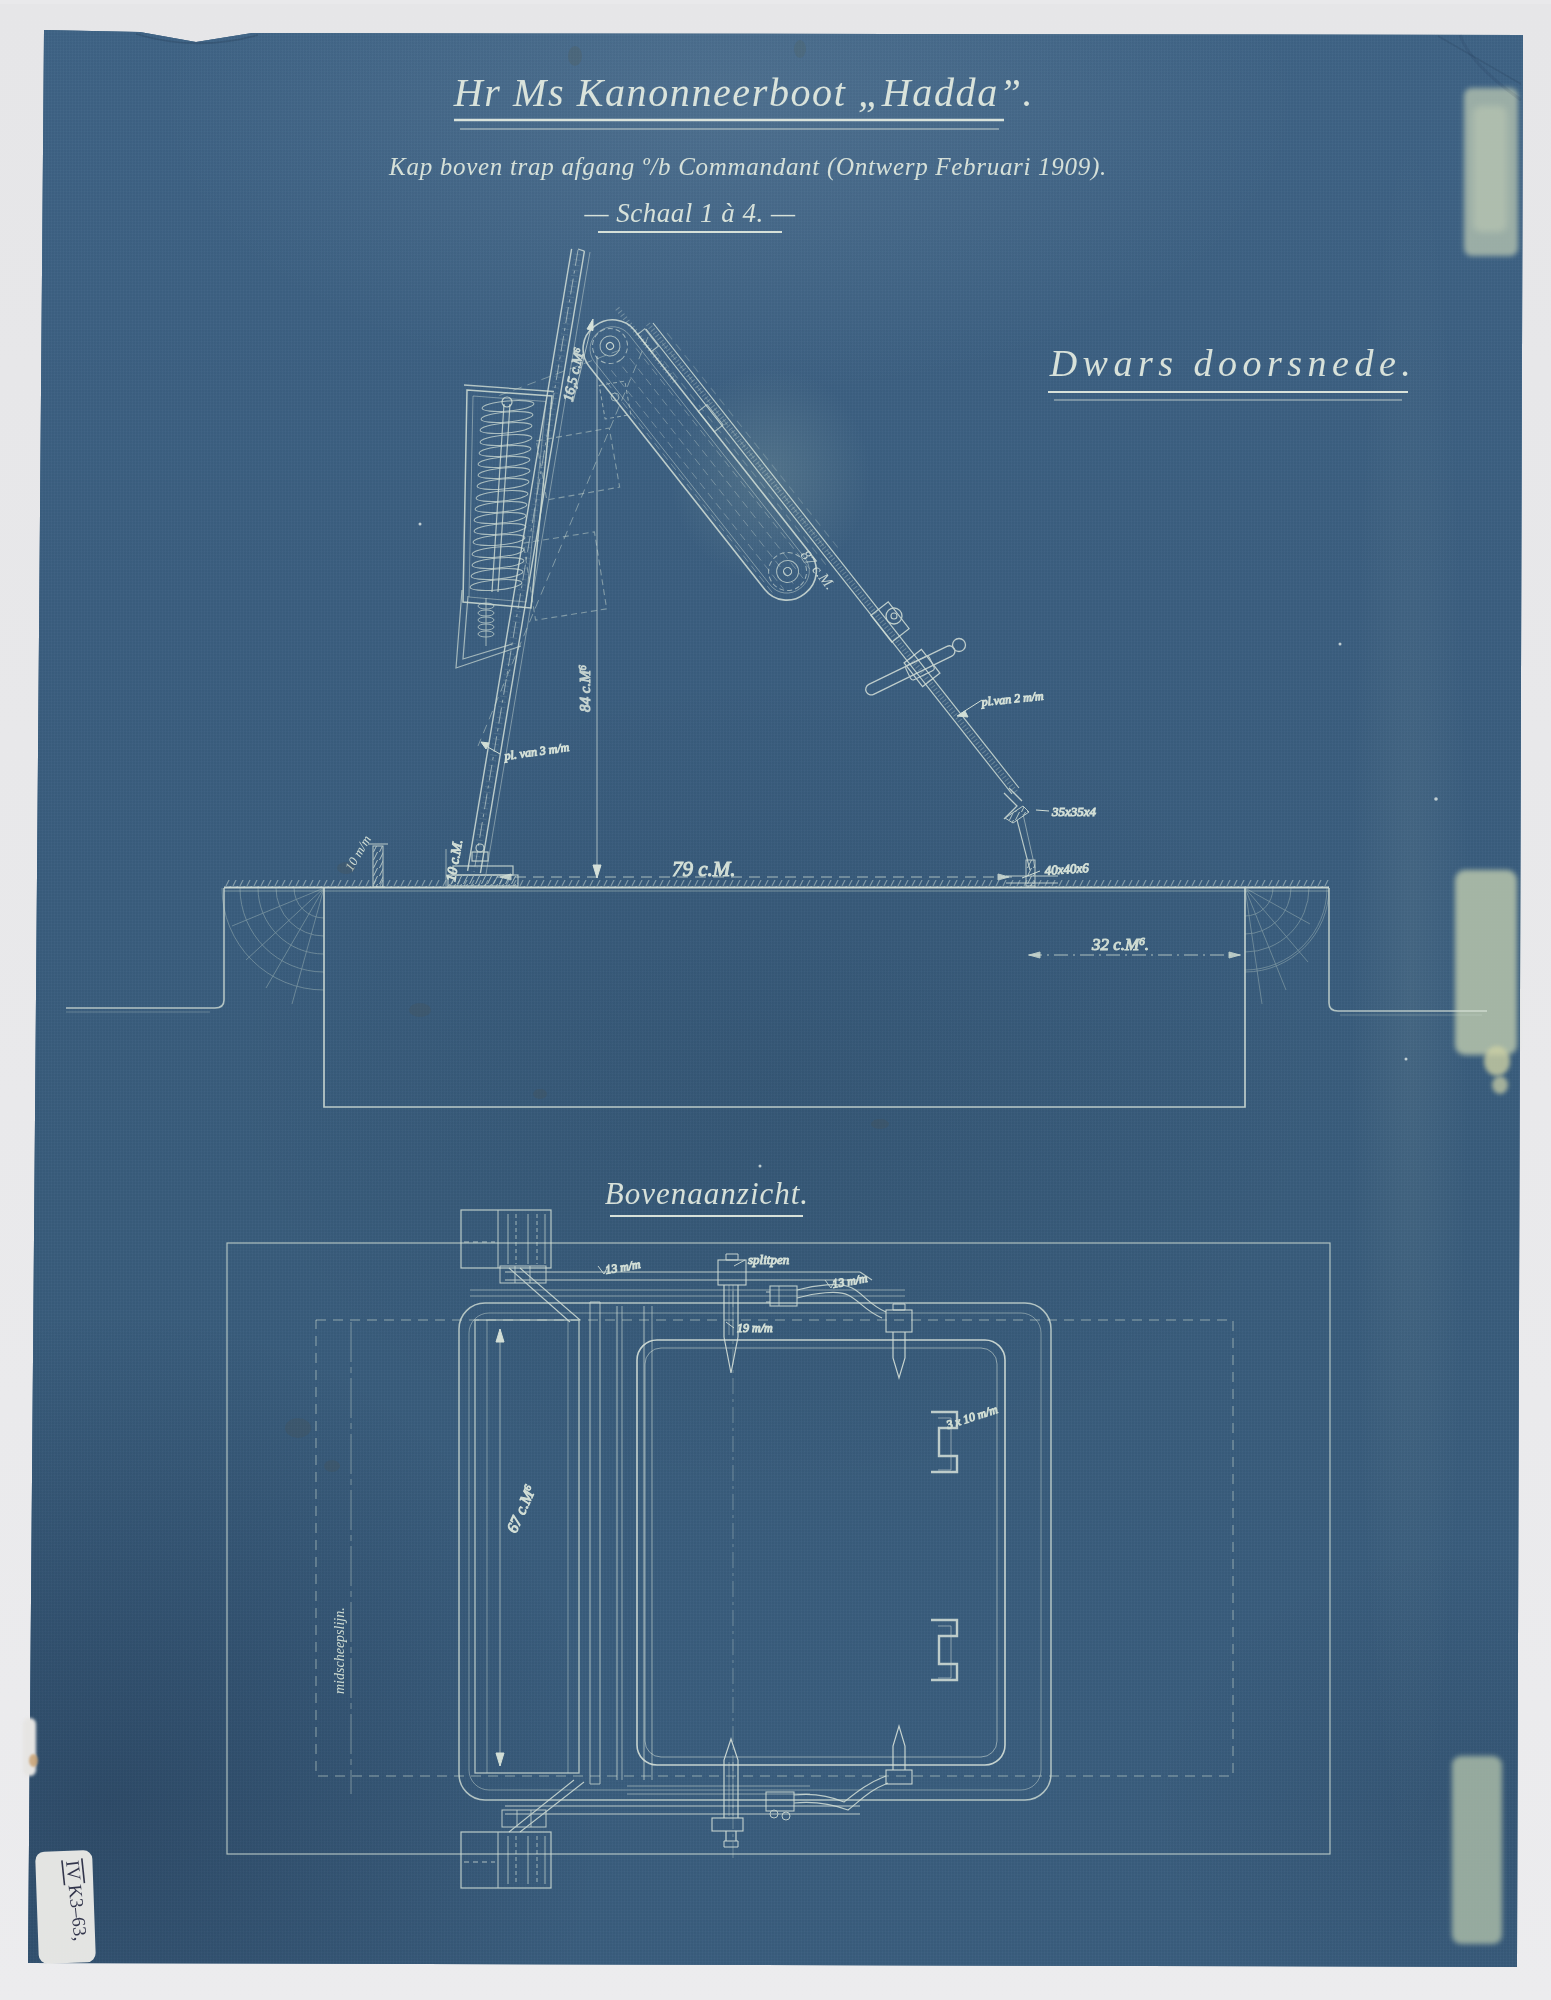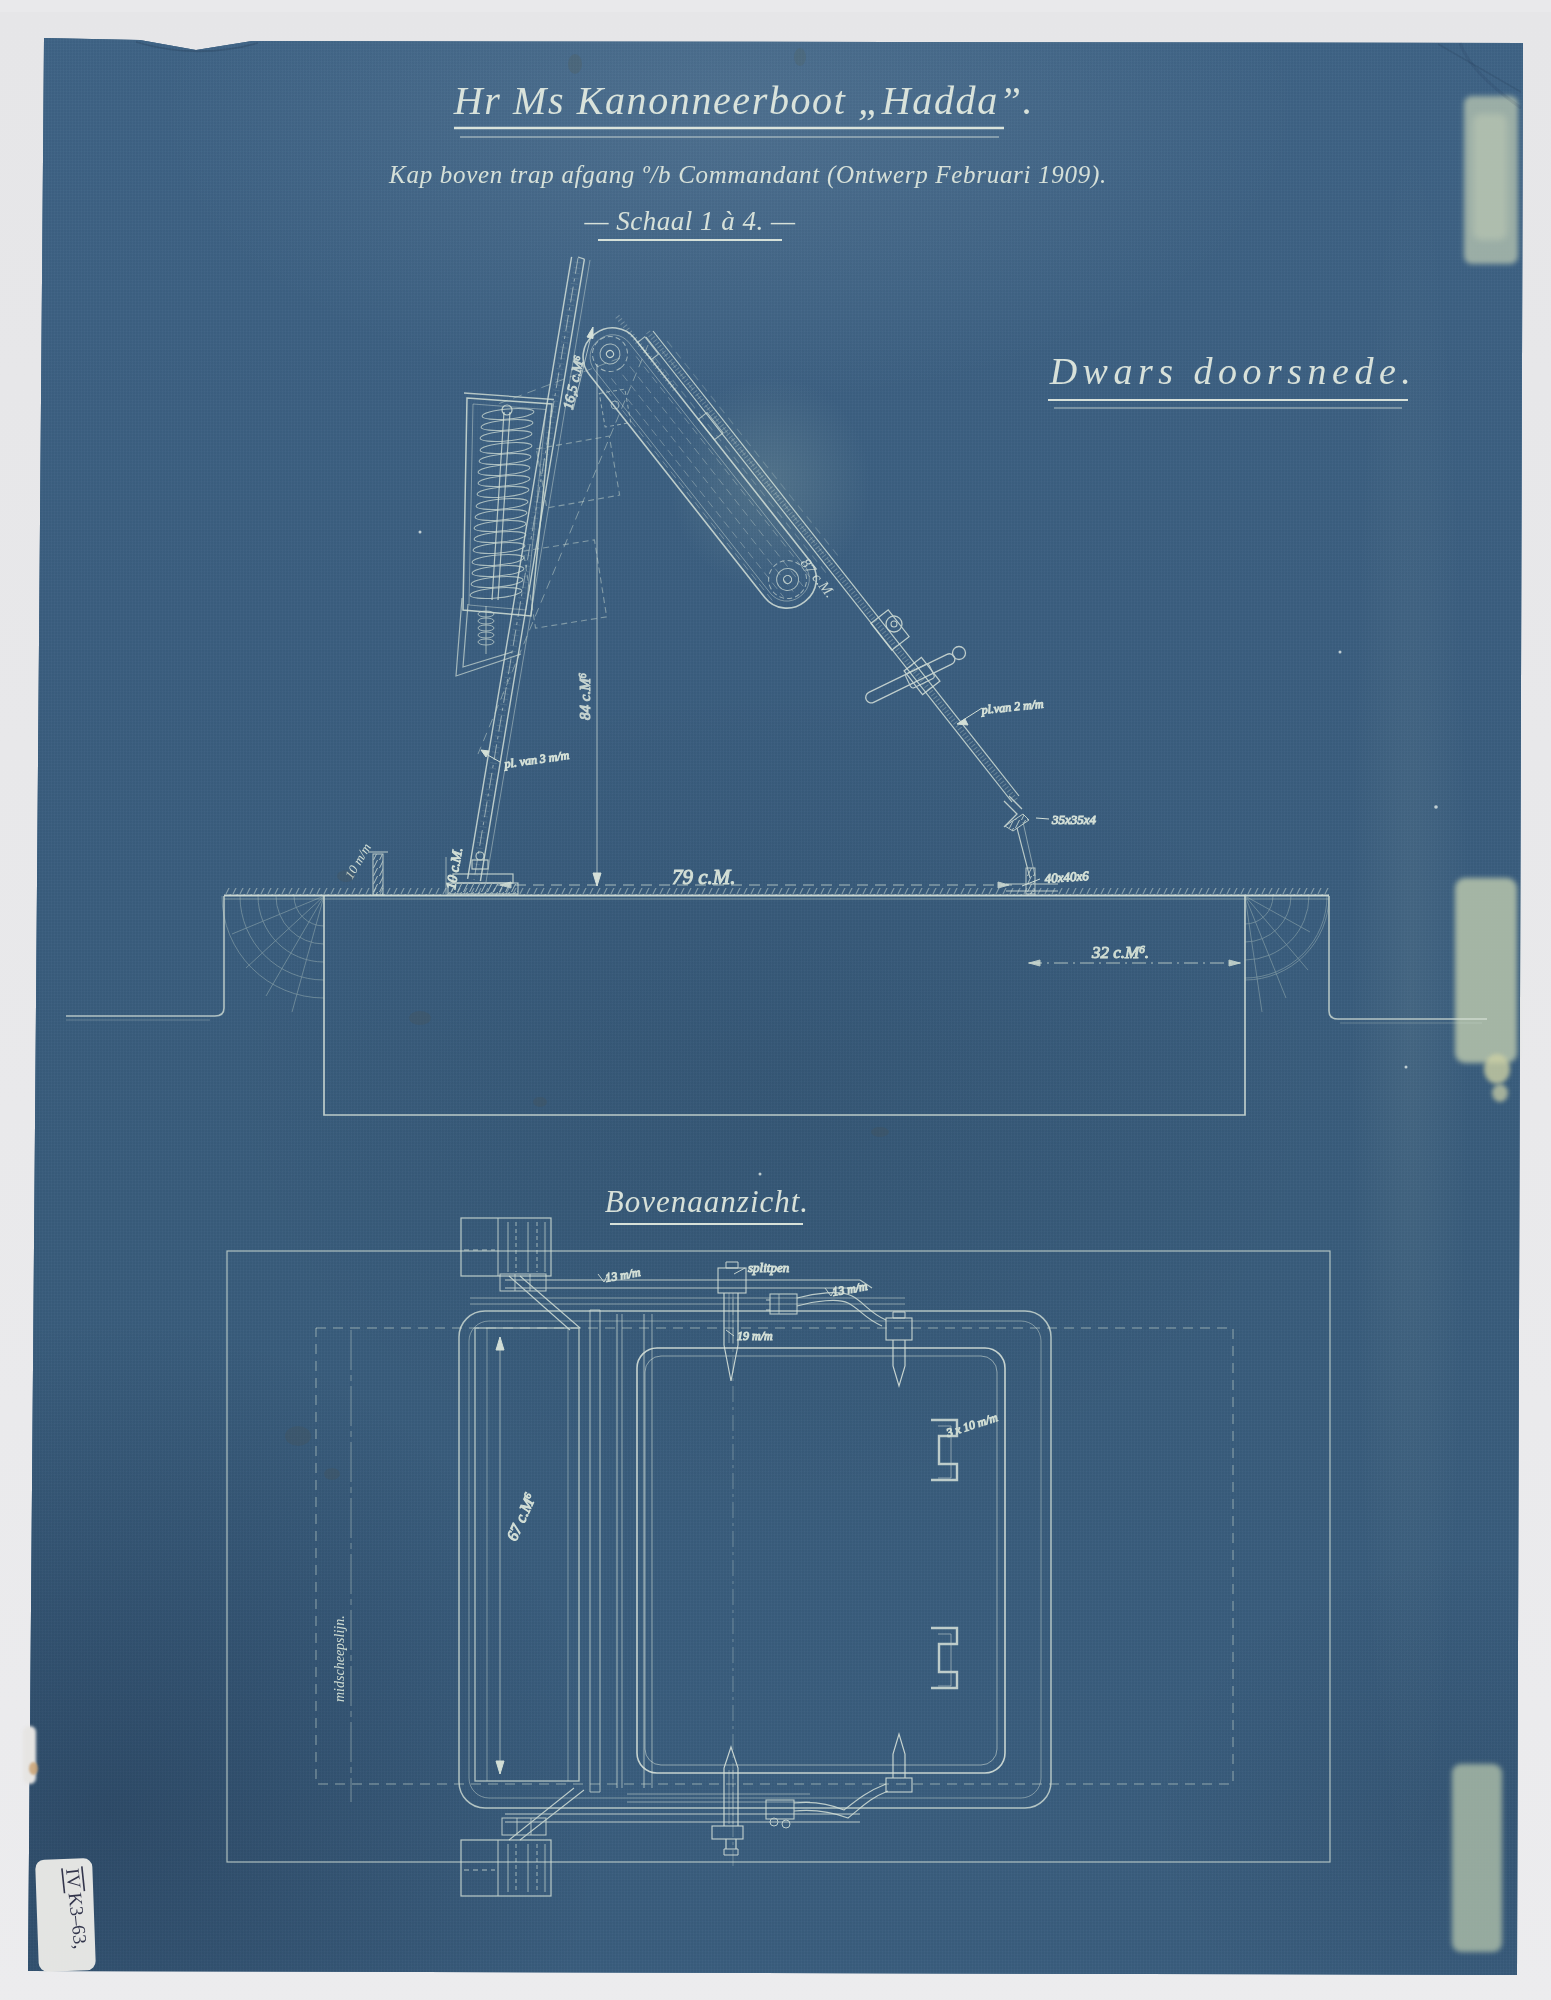--- a/index.html
+++ b/index.html
@@ -1,16 +1,16 @@
 <!DOCTYPE html>
 <html><head>
 <meta charset="utf-8">
 <style>
 html,body{margin:0;padding:0;width:1551px;height:2000px;background:#e9e9eb;overflow:hidden;}
-#stage{position:absolute;left:0;top:12px;width:1551px;height:1615px;}
+#stage{position:absolute;left:0;top:4px;width:1551px;height:1615px;}
 .abs{position:absolute;}
 svg text{font-family:"Liberation Serif",serif;}
 </style>
 </head>
 <body>
 <div id="stage">
 
 <div class="abs" style="left:0;top:0;width:1551px;height:2000px;background:linear-gradient(180deg,#e6e6e8 0%,#e9e9eb 55%,#ececee 100%);"></div>
 
 <div class="abs" style="left:0;top:0;width:1551px;height:2000px;

